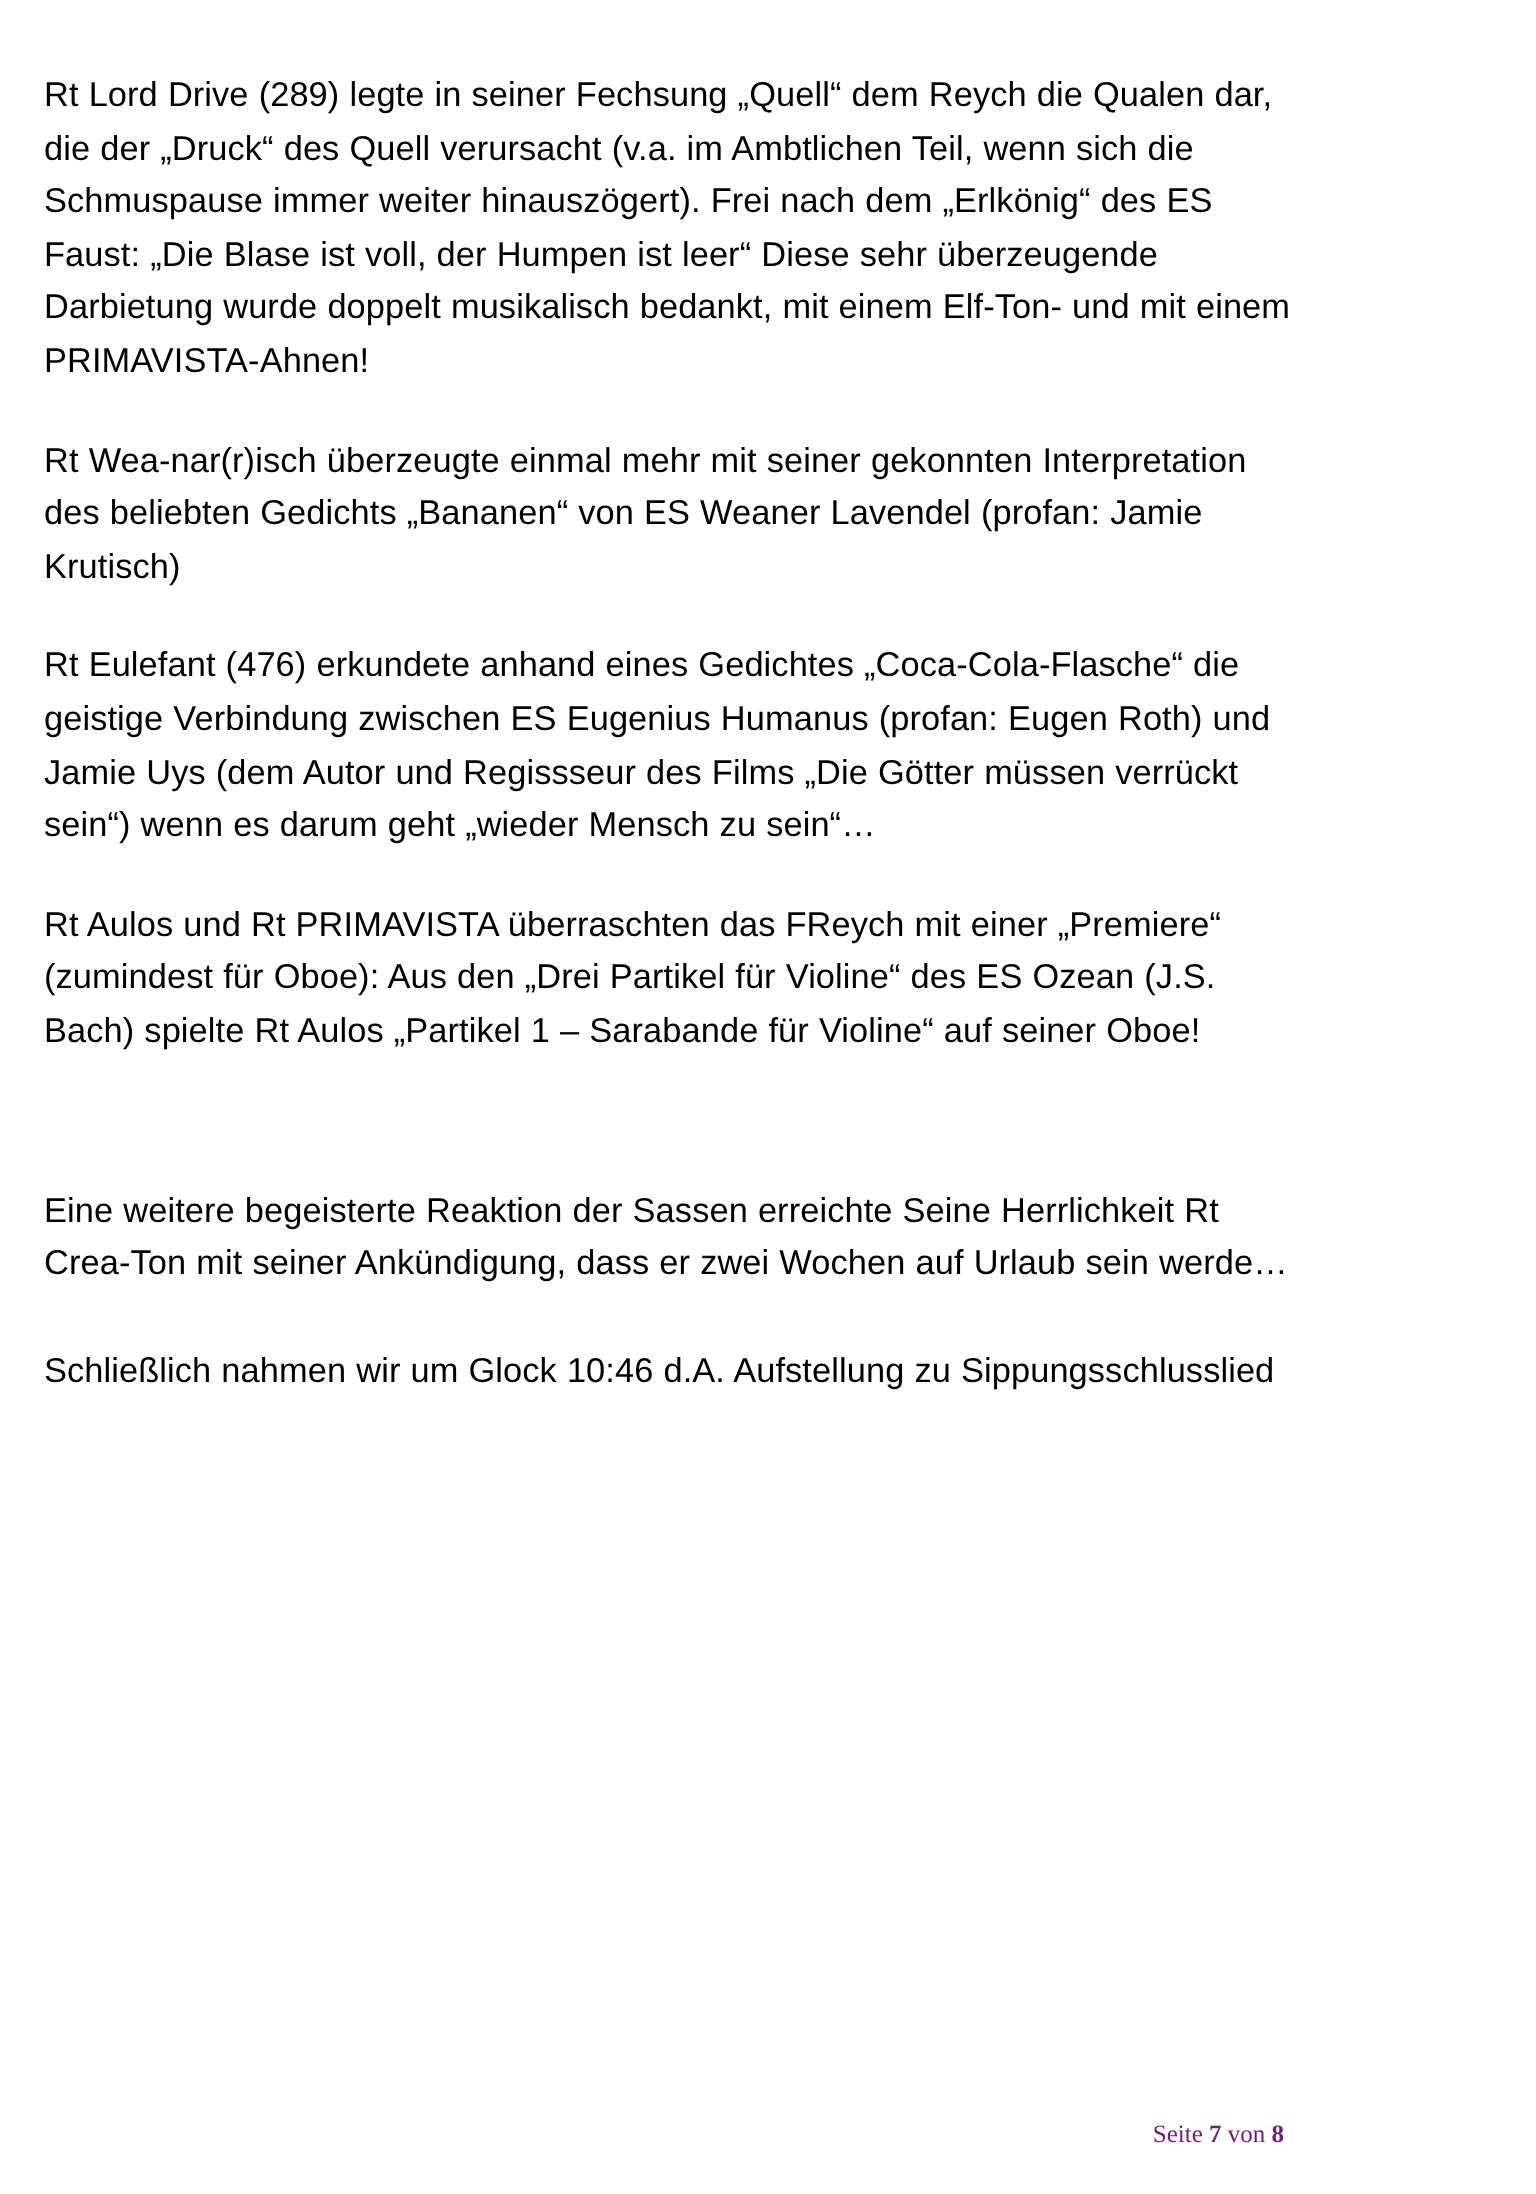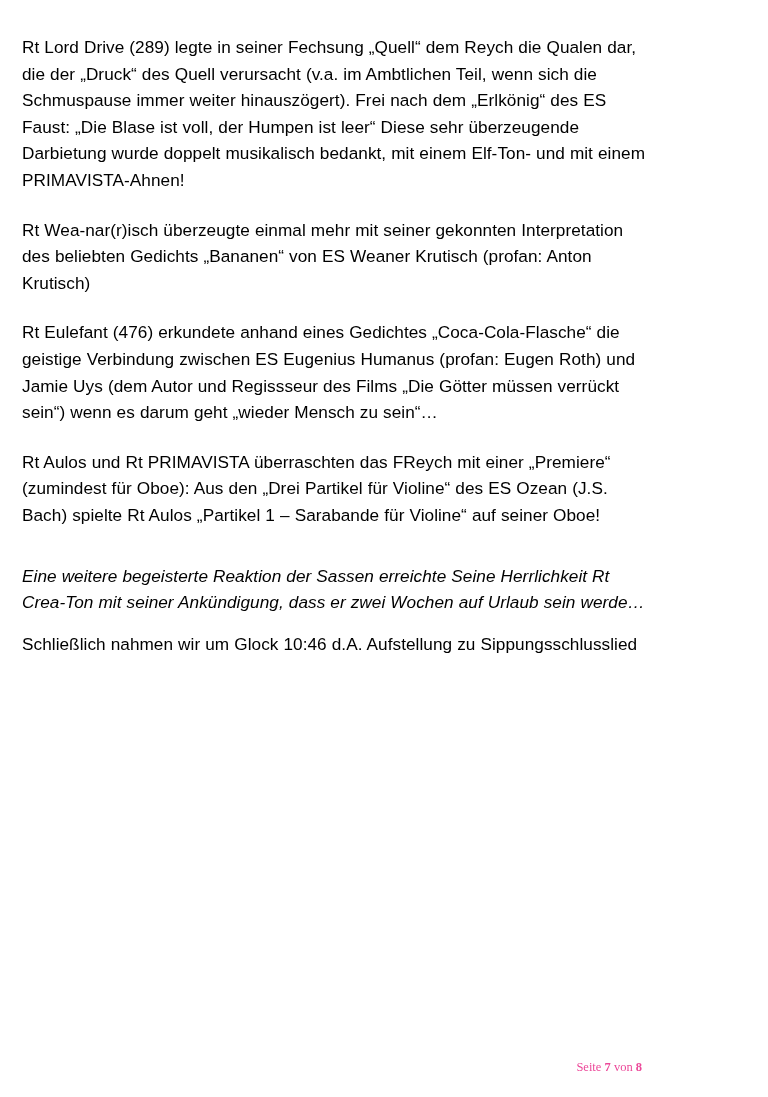--- a/index.html
+++ b/index.html
@@ -28,49 +28,48 @@
     letter-spacing: 0.05px;
     word-spacing: 0.2px;
   }
   .para {
     margin: 0 0 23px 0;
   }
   .para.tight {
     margin-bottom: 0;
   }
   .para.gap-large {
-    margin-bottom: 34px;
+    margin-bottom: 63px;
   }
   .para.gap-medium {
-    margin-bottom: 15px;
-    font-style: italic;
+    margin-bottom: 27px;
   }
   .footer {
     position: absolute;
     right: 26px;
     bottom: 22px;
     font-family: "Liberation Serif", serif;
     font-size: 12.5px;
-    color: #ec4899;
+    color: #701a75;
     white-space: nowrap;
   }
   .footer b {
     font-weight: bold;
   }
 </style>
 </head>
 <body>
 
 <div class="page">
 
   <div class="body-text">
 
     <p class="para">Rt Lord Drive (289) legte in seiner Fechsung „Quell“ dem Reych die Qualen dar, die der „Druck“ des Quell verursacht (v.a. im Ambtlichen Teil, wenn sich die Schmuspause immer weiter hinauszögert). Frei nach dem „Erlkönig“ des ES Faust: „Die Blase ist voll, der Humpen ist leer“ Diese sehr überzeugende Darbietung wurde doppelt musikalisch bedankt, mit einem Elf-Ton- und mit einem PRIMAVISTA-Ahnen!</p>
 
-    <p class="para">Rt Wea-nar(r)isch überzeugte einmal mehr mit seiner gekonnten Interpretation des beliebten Gedichts „Bananen“ von ES Weaner Krutisch (profan: Anton Krutisch)</p>
+    <p class="para">Rt Wea-nar(r)isch überzeugte einmal mehr mit seiner gekonnten Interpretation des beliebten Gedichts „Bananen“ von ES Weaner Lavendel (profan: Jamie Krutisch)</p>
 
     <p class="para">Rt Eulefant (476) erkundete anhand eines Gedichtes  „Coca-Cola-Flasche“ die geistige Verbindung zwischen ES Eugenius Humanus (profan: Eugen Roth) und Jamie Uys (dem Autor und Regissseur des Films „Die Götter müssen verrückt sein“) wenn es darum geht „wieder Mensch zu sein“…</p>
 
 
     <p class="para gap-large">Rt Aulos und Rt PRIMAVISTA überraschten das FReych mit einer „Premiere“ (zumindest für Oboe): Aus den „Drei Partikel für Violine“ des ES Ozean (J.S. Bach) spielte Rt Aulos „Partikel 1 – Sarabande für Violine“ auf seiner Oboe!</p>
 
     <p class="para gap-medium">Eine weitere begeisterte Reaktion der Sassen erreichte Seine Herrlichkeit Rt Crea-Ton mit seiner Ankündigung, dass er zwei Wochen auf Urlaub sein werde…</p>
 
     <p class="para tight">Schließlich nahmen wir um Glock 10:46 d.A. Aufstellung zu Sippungsschlusslied</p>
 

